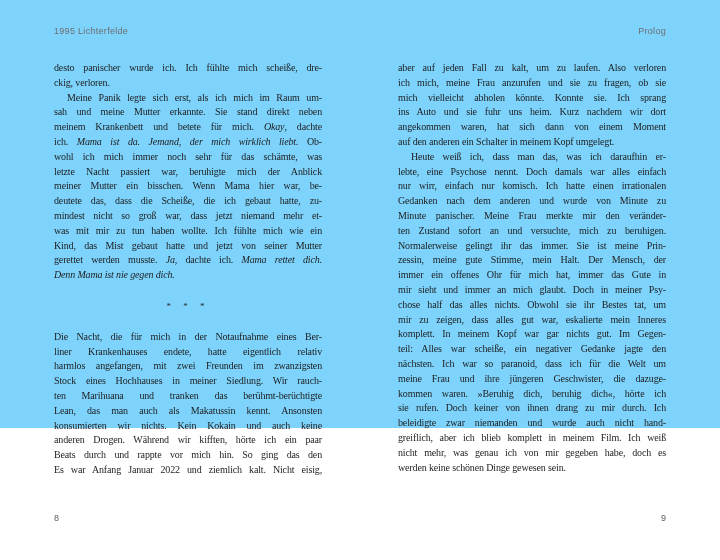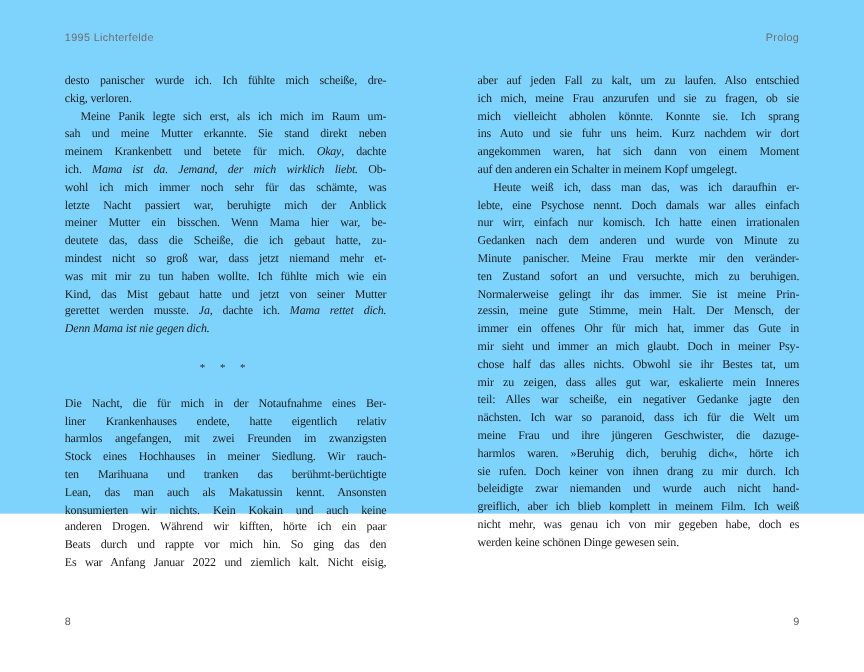--- a/index.html
+++ b/index.html
@@ -112,42 +112,43 @@
         <div class="line">anderen Drogen. Während wir kifften, hörte ich ein paar</div>
         <div class="line">Beats durch und rappte vor mich hin. So ging das den</div>
         <div class="line">Es war Anfang Januar 2022 und ziemlich kalt. Nicht eisig,</div>
       </div>
     <div class="page-number">8</div>
   </div>
 
   <div class="page right">
     <div class="running-head">Prolog</div>
     <div class="page-body">
-        <div class="line">aber auf jeden Fall zu kalt, um zu laufen. Also entschied</div>
+        <div class="line">aber auf jeden Fall zu kalt, um zu laufen. Also verloren</div>
         <div class="line">ich mich, meine Frau anzurufen und sie zu fragen, ob sie</div>
         <div class="line">mich vielleicht abholen könnte. Konnte sie. Ich sprang</div>
         <div class="line">ins Auto und sie fuhr uns heim. Kurz nachdem wir dort</div>
         <div class="line">angekommen waren, hat sich dann von einem Moment</div>
         <div class="line end">auf den anderen ein Schalter in meinem Kopf umgelegt.</div>
         <div class="line indent">Heute weiß ich, dass man das, was ich daraufhin er-</div>
         <div class="line">lebte, eine Psychose nennt. Doch damals war alles einfach</div>
         <div class="line">nur wirr, einfach nur komisch. Ich hatte einen irrationalen</div>
         <div class="line">Gedanken nach dem anderen und wurde von Minute zu</div>
         <div class="line">Minute panischer. Meine Frau merkte mir den veränder-</div>
         <div class="line">ten Zustand sofort an und versuchte, mich zu beruhigen.</div>
         <div class="line">Normalerweise gelingt ihr das immer. Sie ist meine Prin-</div>
         <div class="line">zessin, meine gute Stimme, mein Halt. Der Mensch, der</div>
         <div class="line">immer ein offenes Ohr für mich hat, immer das Gute in</div>
         <div class="line">mir sieht und immer an mich glaubt. Doch in meiner Psy-</div>
         <div class="line">chose half das alles nichts. Obwohl sie ihr Bestes tat, um</div>
         <div class="line">mir zu zeigen, dass alles gut war, eskalierte mein Inneres</div>
+        <div class="line">komplett. In meinem Kopf war gar nichts gut. Im Gegen-</div>
         <div class="line">teil: Alles war scheiße, ein negativer Gedanke jagte den</div>
         <div class="line">nächsten. Ich war so paranoid, dass ich für die Welt um</div>
         <div class="line">meine Frau und ihre jüngeren Geschwister, die dazuge-</div>
-        <div class="line">harmlos waren. »Beruhig dich, beruhig dich«, hörte ich</div>
+        <div class="line">kommen waren. »Beruhig dich, beruhig dich«, hörte ich</div>
         <div class="line">sie rufen. Doch keiner von ihnen drang zu mir durch. Ich</div>
         <div class="line">beleidigte zwar niemanden und wurde auch nicht hand-</div>
         <div class="line">greiflich, aber ich blieb komplett in meinem Film. Ich weiß</div>
         <div class="line">nicht mehr, was genau ich von mir gegeben habe, doch es</div>
         <div class="line end">werden keine schönen Dinge gewesen sein.</div>
       </div>
     <div class="page-number">9</div>
   </div>
 
 </div>

